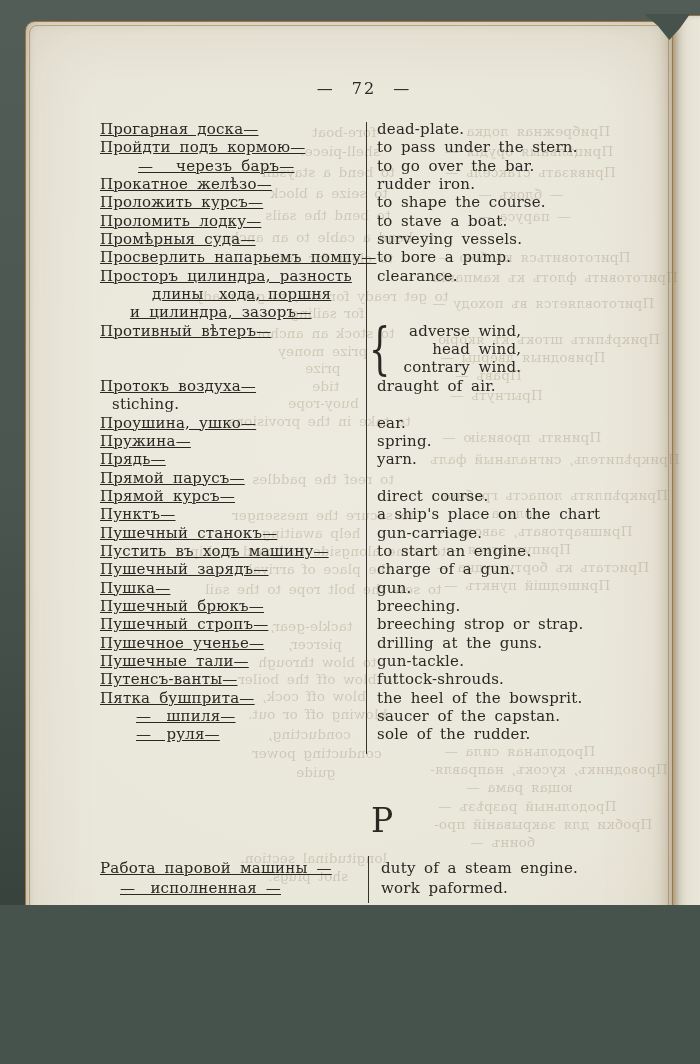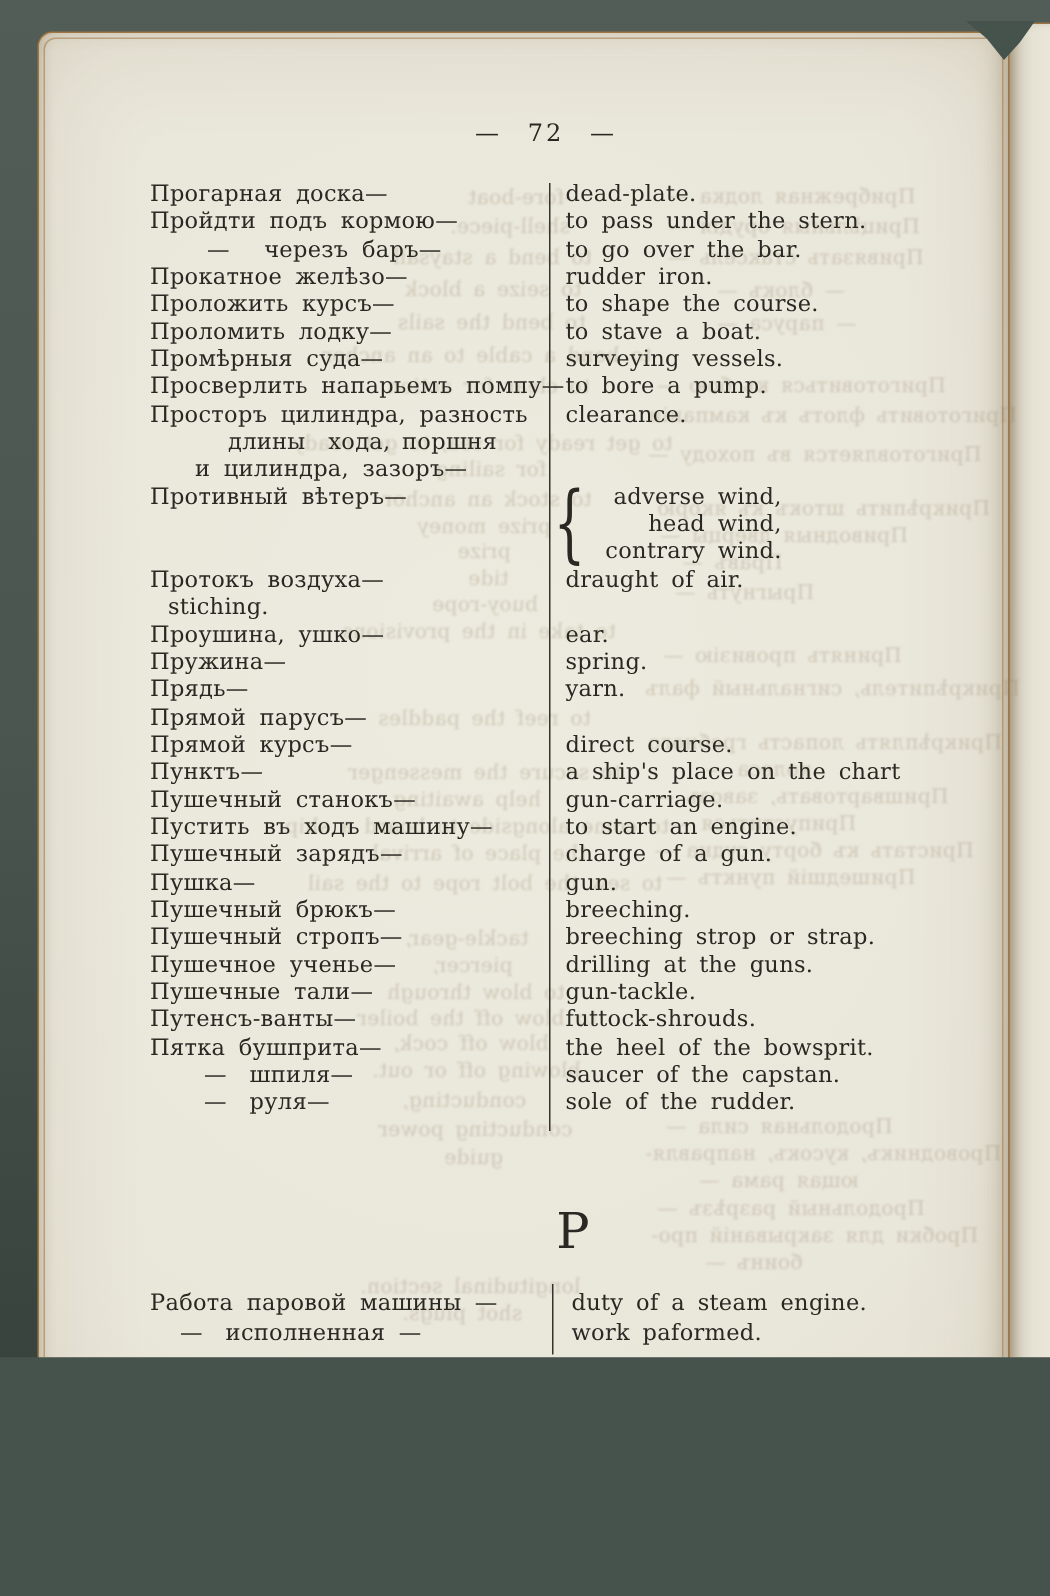--- a/index.html
+++ b/index.html
@@ -48,21 +48,21 @@
     font-size:16px;letter-spacing:2px;word-spacing:10px;z-index:5;
   }
   .vline{position:absolute;width:1.3px;background:#35332d;z-index:5;}
   #vline-main{left:366px;top:122px;height:632px;}
   #vline-2{left:368px;top:856px;height:47px;}
 
   .dict{position:absolute;left:100px;top:120px;width:575px;z-index:5;}
   .dict2{position:absolute;left:100px;top:859px;width:575px;z-index:5;}
   .row{display:flex;align-items:flex-start;font-size:15px;line-height:18.35px;}
   .dict2 .row{line-height:19.5px;justify-content:flex-end;}
-  .ru{flex:none;width:265px;box-sizing:border-box;white-space:nowrap;word-spacing:4px;letter-spacing:.2px;}
+  .ru{flex:none;width:265px;box-sizing:border-box;white-space:nowrap;word-spacing:4px;letter-spacing:.2px;text-decoration:underline;}
   .en{flex:1;padding-left:12px;white-space:nowrap;word-spacing:3.5px;letter-spacing:.2px;}
   .dict2 .en{padding-left:16px;}
   .ind1{padding-left:38px;}
   .ind2{padding-left:52px;word-spacing:12px;}
   .ind3{padding-left:30px;}
   .ind4{padding-left:36px;}
   .ind5{padding-left:20px;}
   .row.multi .en{display:flex;padding-left:4px;align-items:stretch;}
   .brace{
     flex:none;font-size:54px;height:55px;display:flex;align-items:center;

